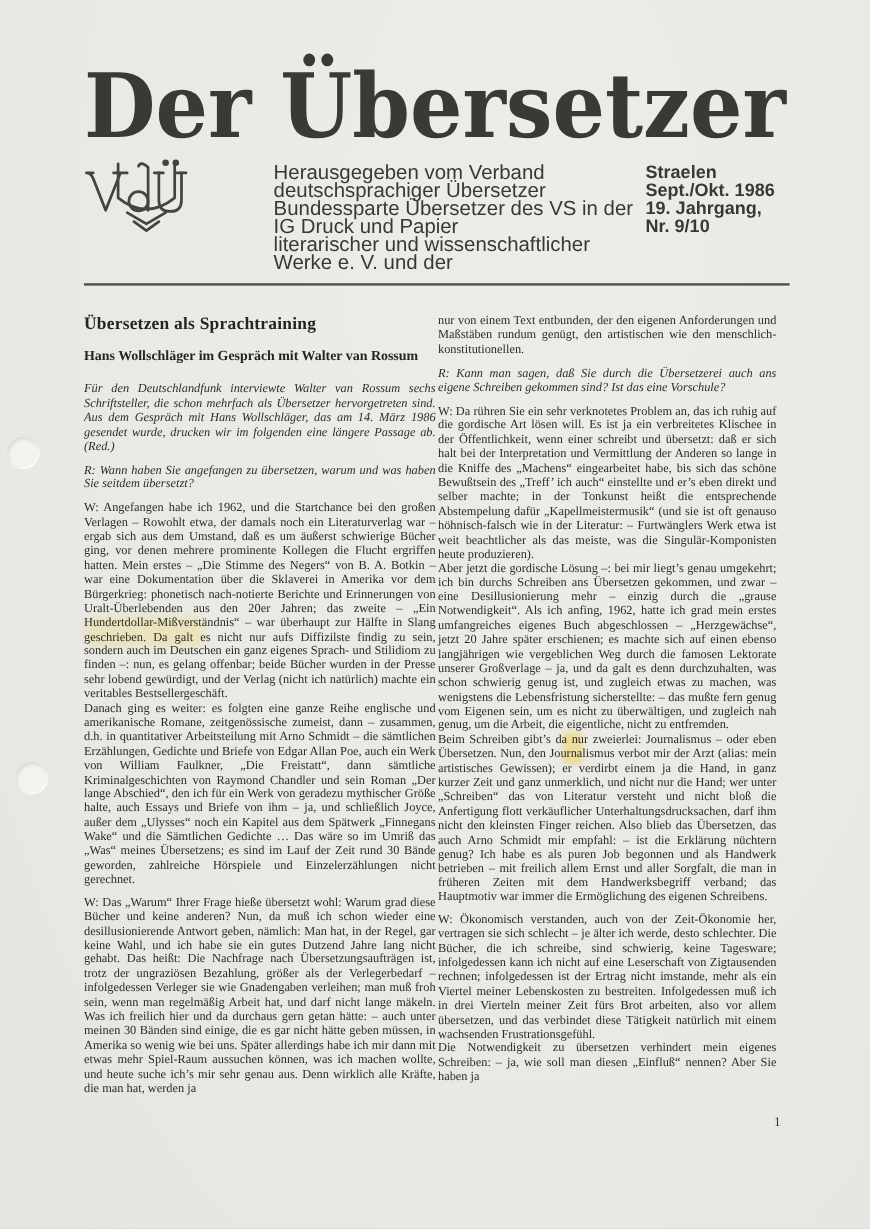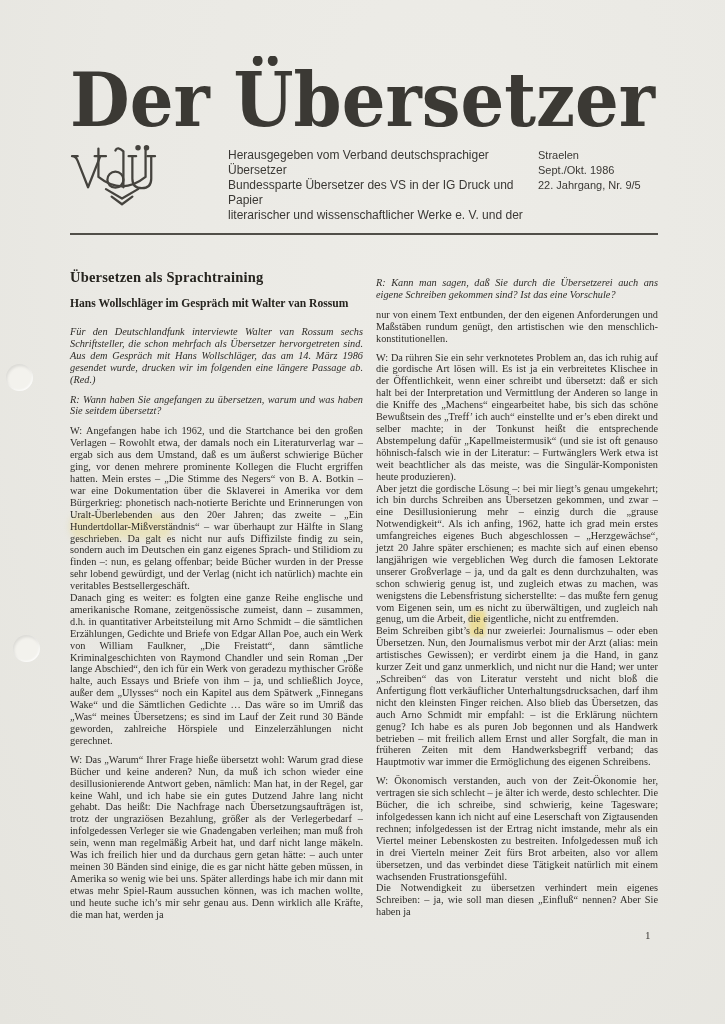--- a/index.html
+++ b/index.html
@@ -10,45 +10,45 @@
   }
   .page{
     position:relative;width:725px;height:1024px;overflow:hidden;
     background:#eae9e4;
     background-image:radial-gradient(ellipse at 60% 20%, #edecE7 0%, #eae9e4 55%, #e5e4de 100%);
     color:#2e2c28;
   }
   .content{position:absolute;left:70px;top:0;width:588px;}
 
   
-  .masthead{padding-top:56px;}
+  .masthead{padding-top:44px;}
   .masthead-title-svg{display:block;}
   .masthead-title-svg text{
     font-family:"DejaVu Serif", serif;
     font-weight:bold;
     fill:#3b3934;
   }
   .header-row{display:flex;align-items:flex-start;margin-top:4px;}
   .logo-box{width:108px;flex:0 0 108px;}
   .publisher{
     margin-left:50px;flex:1;
     font-family:"Liberation Sans", sans-serif;
-    font-size:12px;line-height:15px;color:#3a3834;
+    font-size:17px;line-height:15px;color:#3a3834;
     padding-top:6px;
   }
   .issue{
     width:120px;flex:0 0 120px;
     font-family:"Liberation Sans", sans-serif;
-    font-weight:normal;font-size:11px;line-height:15px;color:#3a3834;
+    font-weight:bold;font-size:15px;line-height:15px;color:#3a3834;
     padding-top:6px;
   }
   .rule{border:0;border-top:2px solid #514f49;margin:10px 0 0 0;}
 
   
-  .columns{display:flex;gap:13px;margin-top:34px;}
+  .columns{display:flex;gap:2px;margin-top:24px;}
   .col-left{width:293px;flex:0 0 293px;}
   .col-right{width:282px;flex:0 0 282px;}
   .article-title{
     font-size:14.5px;font-weight:bold;margin:0 0 11px 0;color:#26241f;
     letter-spacing:.2px;
   }
   .article-subtitle{
     font-size:11.6px;font-weight:bold;margin:0 0 16px 0;color:#26241f;
   }
   .para{
@@ -116,43 +116,43 @@
           </svg>
         </div>
         <div class="publisher">
           <div>Herausgegeben vom Verband deutschsprachiger Übersetzer</div>
           <div>Bundessparte Übersetzer des VS in der IG Druck und Papier</div>
           <div>literarischer und wissenschaftlicher Werke e. V. und der</div>
         </div>
         <div class="issue">
           <div>Straelen</div>
           <div>Sept./Okt. 1986</div>
-          <div>22. Jahrgang, Nr. 9/5</div>
+          <div>19. Jahrgang, Nr. 9/10</div>
         </div>
       </div>
 
       <hr class="rule">
     </div>
 
     <div class="columns">
 
       <div class="col-left">
         <h1 class="article-title">Übersetzen als Sprachtraining</h1>
         <h2 class="article-subtitle">Hans Wollschläger im Gespräch mit Walter van Rossum</h2>
 
         <p class="para intro">Für den Deutschlandfunk interviewte Walter van Rossum sechs Schriftsteller, die schon mehrfach als Übersetzer hervorgetreten sind. Aus dem Gespräch mit Hans Wollschläger, das am 14. März 1986 gesendet wurde, drucken wir im folgenden eine längere Passage ab. (Red.)</p>
         <p class="para question">R: Wann haben Sie angefangen zu übersetzen, warum und was haben Sie seitdem übersetzt?</p>
         <p class="para answer">W: Angefangen habe ich 1962, und die Startchance bei den großen Verlagen – Rowohlt etwa, der damals noch ein Literaturverlag war – ergab sich aus dem Umstand, daß es um äußerst schwierige Bücher ging, vor denen mehrere prominente Kollegen die Flucht ergriffen hatten. Mein erstes – „Die Stimme des Negers“ von B. A. Botkin – war eine Dokumentation über die Sklaverei in Amerika vor dem Bürgerkrieg: phonetisch nach-notierte Berichte und Erinnerungen von Uralt-Überlebenden aus den 20er Jahren; das zweite – „Ein Hundertdollar-Mißverständnis“ – war überhaupt zur Hälfte in Slang geschrieben. Da galt es nicht nur aufs Diffizilste findig zu sein, sondern auch im Deutschen ein ganz eigenes Sprach- und Stilidiom zu finden –: nun, es gelang offenbar; beide Bücher wurden in der Presse sehr lobend gewürdigt, und der Verlag (nicht ich natürlich) machte ein veritables Bestsellergeschäft.
 Danach ging es weiter: es folgten eine ganze Reihe englische und amerikanische Romane, zeitgenössische zumeist, dann – zusammen, d.h. in quantitativer Arbeitsteilung mit Arno Schmidt – die sämtlichen Erzählungen, Gedichte und Briefe von Edgar Allan Poe, auch ein Werk von William Faulkner, „Die Freistatt“, dann sämtliche Kriminalgeschichten von Raymond Chandler und sein Roman „Der lange Abschied“, den ich für ein Werk von geradezu mythischer Größe halte, auch Essays und Briefe von ihm – ja, und schließlich Joyce, außer dem „Ulysses“ noch ein Kapitel aus dem Spätwerk „Finnegans Wake“ und die Sämtlichen Gedichte … Das wäre so im Umriß das „Was“ meines Übersetzens; es sind im Lauf der Zeit rund 30 Bände geworden, zahlreiche Hörspiele und Einzelerzählungen nicht gerechnet.</p>
         <p class="para answer">W: Das „Warum“ Ihrer Frage hieße übersetzt wohl: Warum grad diese Bücher und keine anderen? Nun, da muß ich schon wieder eine desillusionierende Antwort geben, nämlich: Man hat, in der Regel, gar keine Wahl, und ich habe sie ein gutes Dutzend Jahre lang nicht gehabt. Das heißt: Die Nachfrage nach Übersetzungsaufträgen ist, trotz der ungraziösen Bezahlung, größer als der Verlegerbedarf – infolgedessen Verleger sie wie Gnadengaben verleihen; man muß froh sein, wenn man regelmäßig Arbeit hat, und darf nicht lange mäkeln. Was ich freilich hier und da durchaus gern getan hätte: – auch unter meinen 30 Bänden sind einige, die es gar nicht hätte geben müssen, in Amerika so wenig wie bei uns. Später allerdings habe ich mir dann mit etwas mehr Spiel-Raum aussuchen können, was ich machen wollte, und heute suche ich’s mir sehr genau aus. Denn wirklich alle Kräfte, die man hat, werden ja</p>
       </div>
 
       <div class="col-right">
+        <p class="para answer">nur von einem Text entbunden, der den eigenen Anforderungen und Maßstäben rundum genügt, den artistischen wie den menschlich-konstitutionellen.</p>
         <p class="para question">R: Kann man sagen, daß Sie durch die Übersetzerei auch ans eigene Schreiben gekommen sind? Ist das eine Vorschule?</p>
-        <p class="para answer">nur von einem Text entbunden, der den eigenen Anforderungen und Maßstäben rundum genügt, den artistischen wie den menschlich-konstitutionellen.</p>
         <p class="para answer">W: Da rühren Sie ein sehr verknotetes Problem an, das ich ruhig auf die gordische Art lösen will. Es ist ja ein verbreitetes Klischee in der Öffentlichkeit, wenn einer schreibt und übersetzt: daß er sich halt bei der Interpretation und Vermittlung der Anderen so lange in die Kniffe des „Machens“ eingearbeitet habe, bis sich das schöne Bewußtsein des „Treff’ ich auch“ einstellte und er’s eben direkt und selber machte; in der Tonkunst heißt die entsprechende Abstempelung dafür „Kapellmeistermusik“ (und sie ist oft genauso höhnisch-falsch wie in der Literatur: – Furtwänglers Werk etwa ist weit beachtlicher als das meiste, was die Singulär-Komponisten heute produzieren).
 Aber jetzt die gordische Lösung –: bei mir liegt’s genau umgekehrt; ich bin durchs Schreiben ans Übersetzen gekommen, und zwar – eine Desillusionierung mehr – einzig durch die „grause Notwendigkeit“. Als ich anfing, 1962, hatte ich grad mein erstes umfangreiches eigenes Buch abgeschlossen – „Herzgewächse“, jetzt 20 Jahre später erschienen; es machte sich auf einen ebenso langjährigen wie vergeblichen Weg durch die famosen Lektorate unserer Großverlage – ja, und da galt es denn durchzuhalten, was schon schwierig genug ist, und zugleich etwas zu machen, was wenigstens die Lebensfristung sicherstellte: – das mußte fern genug vom Eigenen sein, um es nicht zu überwältigen, und zugleich nah genug, um die Arbeit, die eigentliche, nicht zu entfremden.
 Beim Schreiben gibt’s da nur zweierlei: Journalismus – oder eben Übersetzen. Nun, den Journalismus verbot mir der Arzt (alias: mein artistisches Gewissen); er verdirbt einem ja die Hand, in ganz kurzer Zeit und ganz unmerklich, und nicht nur die Hand; wer unter „Schreiben“ das von Literatur versteht und nicht bloß die Anfertigung flott verkäuflicher Unterhaltungsdrucksachen, darf ihm nicht den kleinsten Finger reichen. Also blieb das Übersetzen, das auch Arno Schmidt mir empfahl: – ist die Erklärung nüchtern genug? Ich habe es als puren Job begonnen und als Handwerk betrieben – mit freilich allem Ernst und aller Sorgfalt, die man in früheren Zeiten mit dem Handwerksbegriff verband; das Hauptmotiv war immer die Ermöglichung des eigenen Schreibens.</p>
         <p class="para answer">W: Ökonomisch verstanden, auch von der Zeit-Ökonomie her, vertragen sie sich schlecht – je älter ich werde, desto schlechter. Die Bücher, die ich schreibe, sind schwierig, keine Tagesware; infolgedessen kann ich nicht auf eine Leserschaft von Zigtausenden rechnen; infolgedessen ist der Ertrag nicht imstande, mehr als ein Viertel meiner Lebenskosten zu bestreiten. Infolgedessen muß ich in drei Vierteln meiner Zeit fürs Brot arbeiten, also vor allem übersetzen, und das verbindet diese Tätigkeit natürlich mit einem wachsenden Frustrationsgefühl.
 Die Notwendigkeit zu übersetzen verhindert mein eigenes Schreiben: – ja, wie soll man diesen „Einfluß“ nennen? Aber Sie haben ja</p>
       </div>
 
     </div>
   </div>
 

